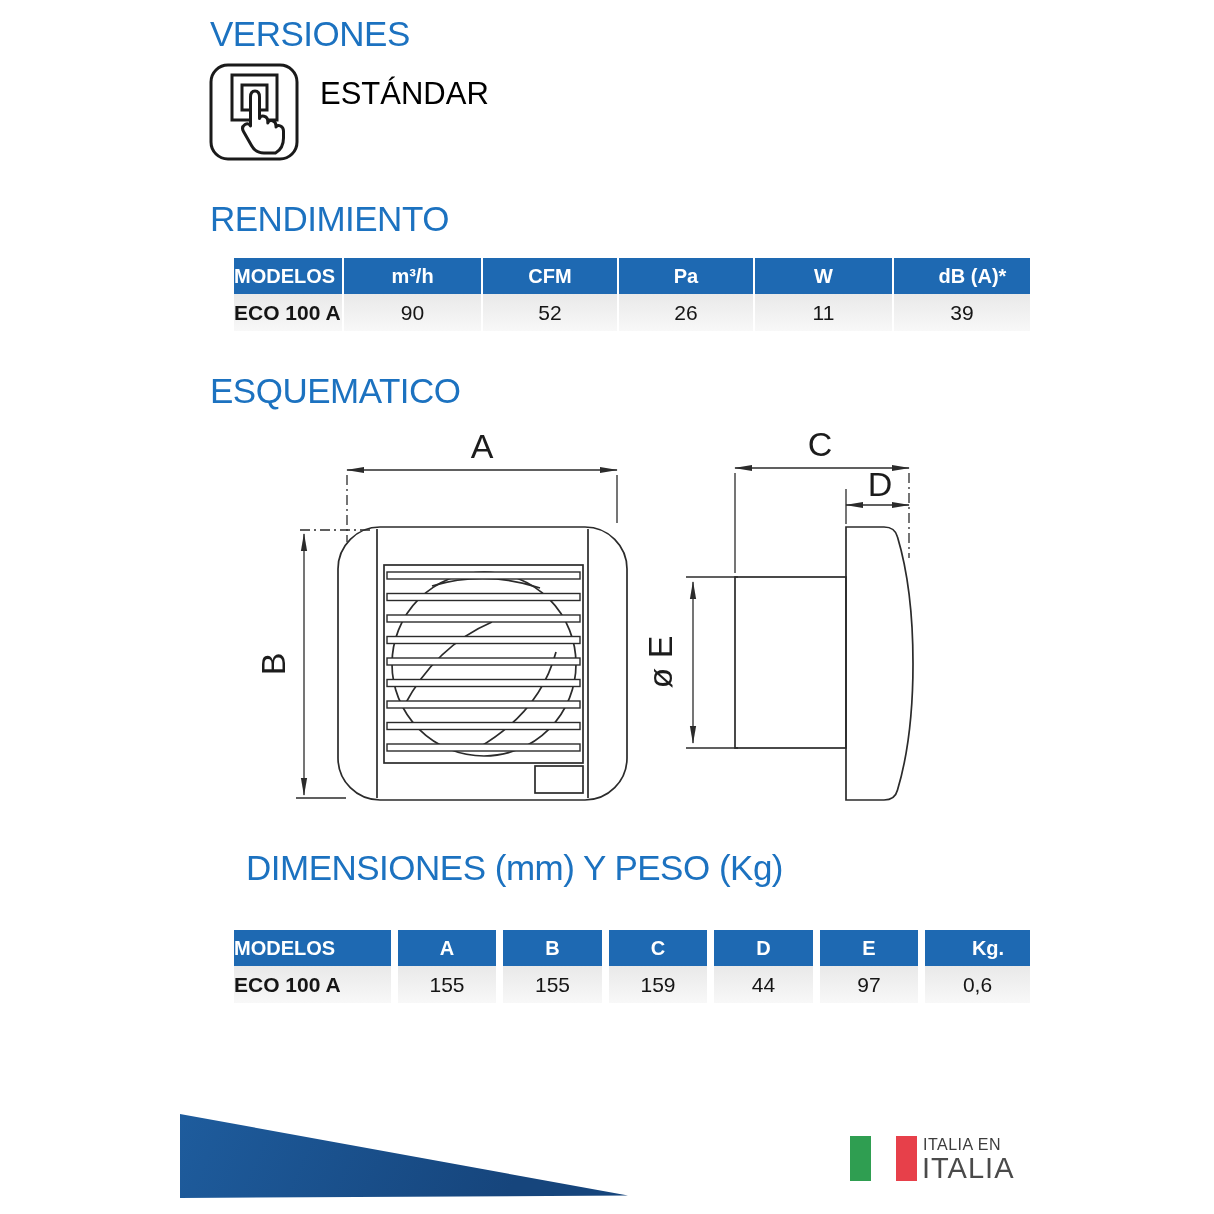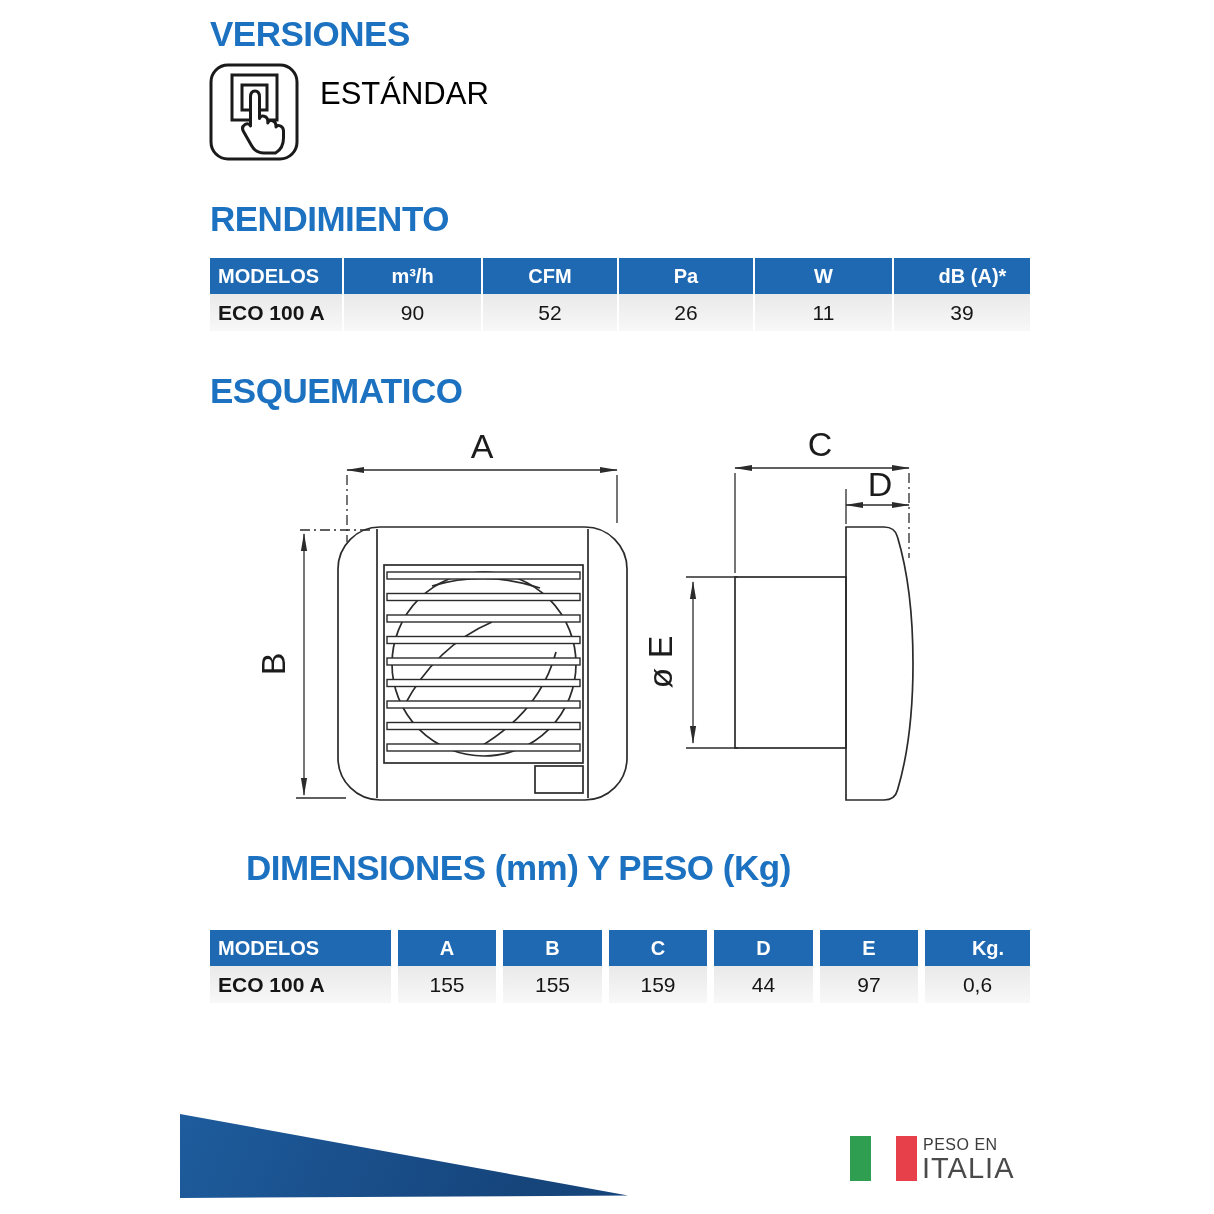--- a/index.html
+++ b/index.html
@@ -1,21 +1,21 @@
 <!DOCTYPE html>
 <html><head>
 <meta charset="utf-8">
 <style>
   html,body { margin:0; padding:0; background:#fff; }
   .page {
     position:relative; width:1214px; height:1214px; background:#ffffff;
     font-family:"Liberation Sans", sans-serif; overflow:hidden;
   }
   .sec-title {
-    position:absolute; font-size:35px; font-weight:bold; color:#1c72c0;
+    position:absolute; font-size:35px; font-weight:normal; color:#1c72c0;
     letter-spacing:-0.5px; white-space:nowrap;
   }
   .variant-name { position:absolute; font-size:31px; color:#000000; white-space:nowrap; }
   .variant-desc { position:absolute; font-size:31px; color:#1d1d1d; white-space:nowrap; }
 
   
   .spec-table { position:absolute; width:820px; }
   .t-head, .t-row { display:grid; }
   .t1 .t-head, .t1 .t-row { grid-template-columns:134px 139px 136px 136px 139px 136px; }
   .t2 .t-head, .t2 .t-row { grid-template-columns:188px 105px 106px 105px 106px 105px 105px; }
@@ -27,21 +27,21 @@
   .t2 .th-cell { border-right:7px solid #fff; }
   .t1 .th-cell:last-child, .t2 .th-cell:last-child { border-right:none;padding-left:21px; }
   .td-cell {
     background:linear-gradient(180deg,#e9e9e9 0%,#f8f8f8 100%);
     color:#151515; font-size:21px; height:37px;
     display:flex; align-items:center; justify-content:center;
   }
   .t1 .td-cell { border-right:2px solid #fff; }
   .t2 .td-cell { border-right:7px solid #fff; }
   .t1 .td-cell:last-child, .t2 .td-cell:last-child { border-right:none; }
-  .cell-left { justify-content:flex-start; padding-left:8px; }
+  .cell-left { justify-content:flex-start; padding-left:0;margin-left:24px; }
   .model-cell { font-weight:bold; }
 
   
   .schematic-svg { position:absolute; left:250px; top:425px; }
   .ln   { fill:none; stroke:#2b2b2b; stroke-width:1.7; }
   .slat { fill:#ffffff; stroke:#2b2b2b; stroke-width:1.4; }
   .dim  { fill:none; stroke:#2b2b2b; stroke-width:1.3; }
   .dd   { stroke-dasharray:10 4 2 4; }
   .dlabel { font-family:"Liberation Sans",sans-serif; font-size:34px; fill:#1c1c1c; text-anchor:middle; }
 
@@ -197,16 +197,16 @@
       <div class="td-cell">44</div>
       <div class="td-cell">97</div>
       <div class="td-cell">0,6</div>
     </div>
   </div>
 
   <div class="footer-triangle"></div>
 
   <div class="flag-bar" style="left:850px; background:#2f9e51;"></div>
   <div class="flag-bar" style="left:896px; background:#e7404a;"></div>
-  <div class="made-in-top">PESO EN</div>
+  <div class="made-in-top">ITALIA EN</div>
   <div class="made-in-bottom">ITALIA</div>
 
 </div>
 
 </body></html>

